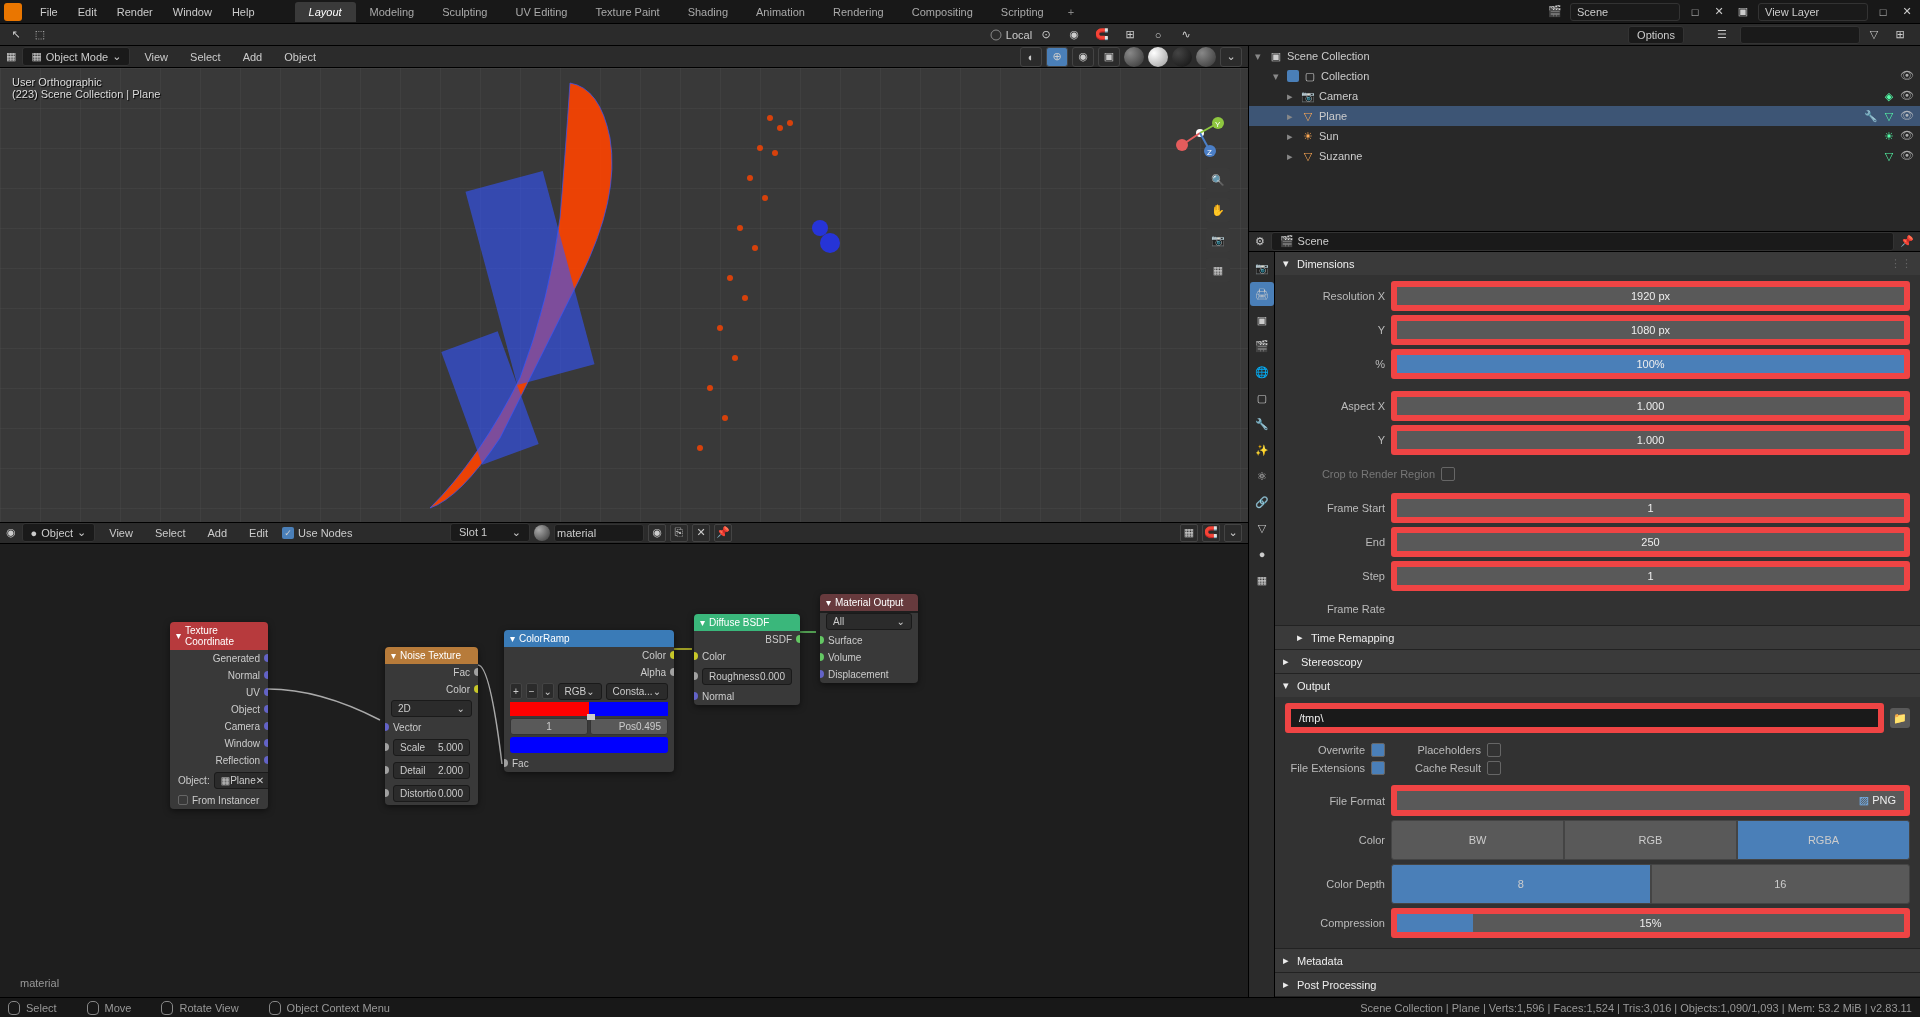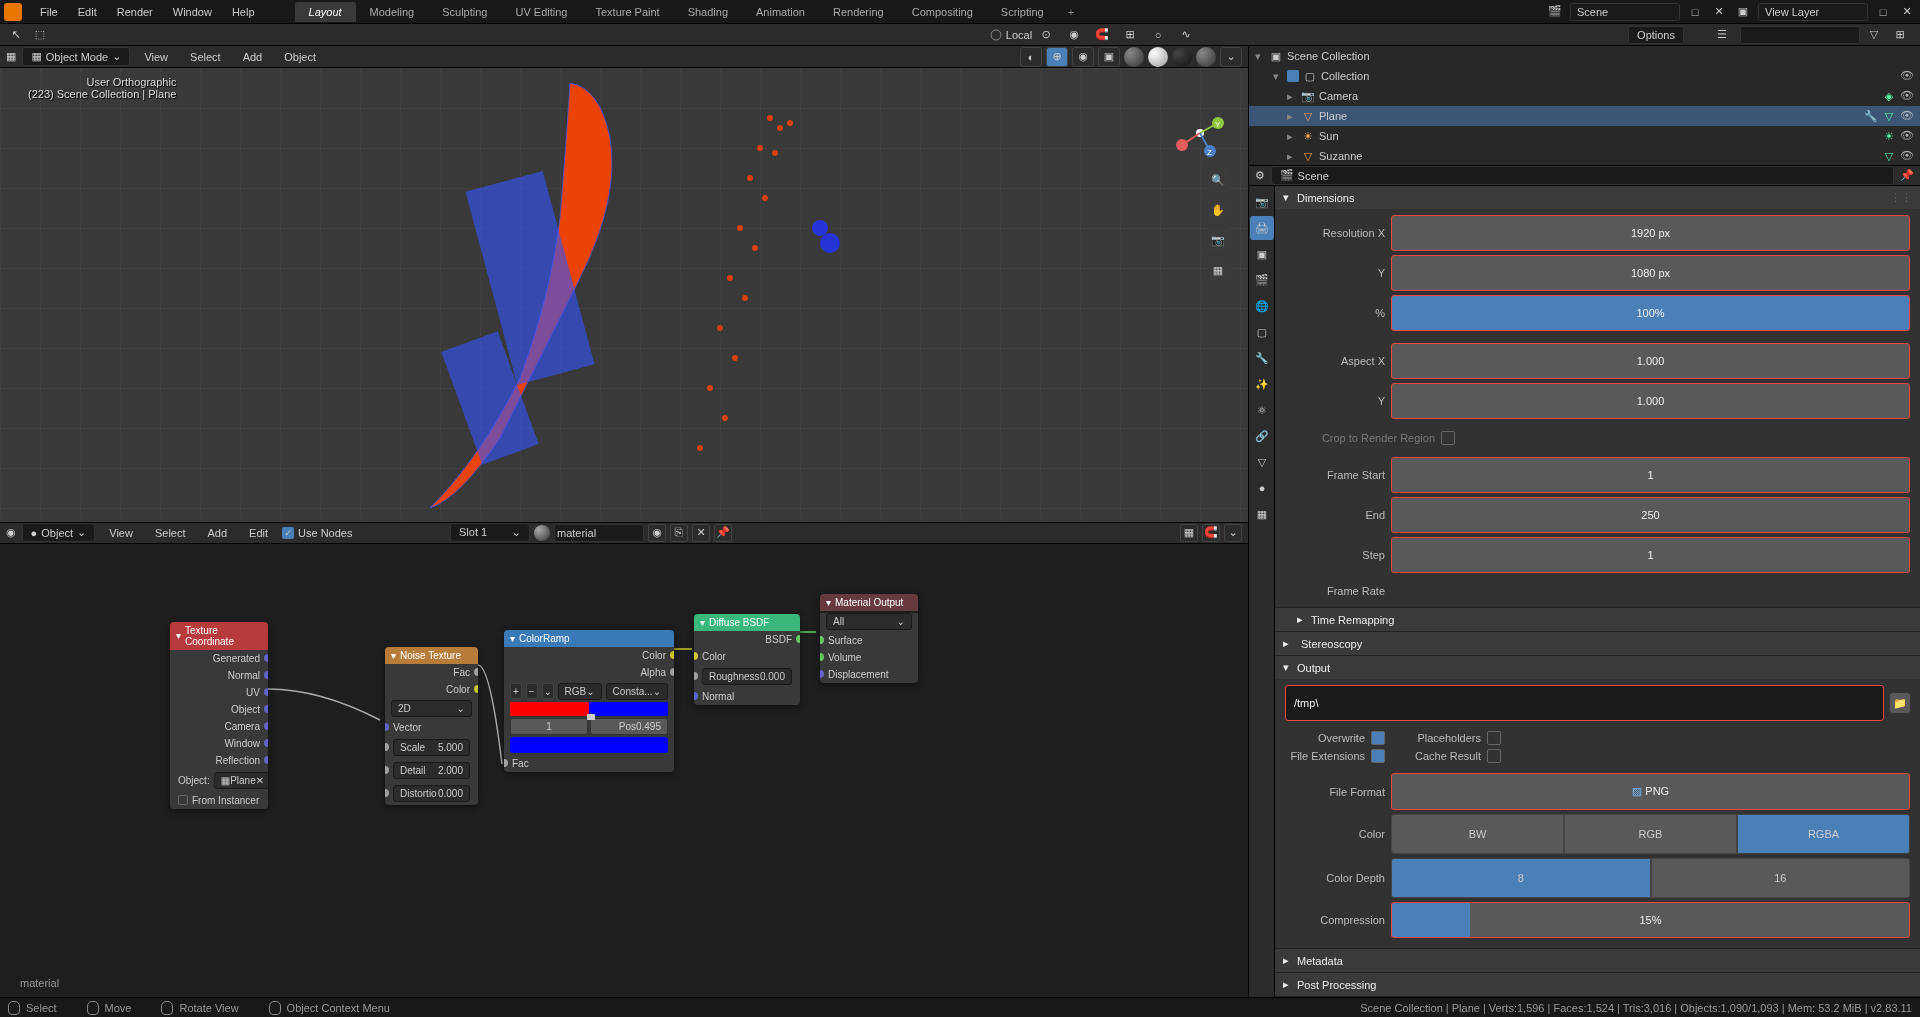--- a/index.html
+++ b/index.html
@@ -40,21 +40,21 @@
 .viewport-header .sphere-white { background: radial-gradient(circle at 30% 30%, #fff, #999); }
 .viewport-header .sphere-dark { background: radial-gradient(circle at 30% 30%, #444, #111); }
 .viewport-header .btn-box { width: 22px; height: 20px; border: 1px solid #444; border-radius: 3px; display: flex; align-items: center; justify-content: center; }
 .viewport-header .btn-box.active { background: #4a7fb8; }
 
 .viewport-3d { flex: 1; background: #393939; position: relative; overflow: hidden; background-image: 
   linear-gradient(rgba(80,80,80,0.3) 1px, transparent 1px),
   linear-gradient(90deg, rgba(80,80,80,0.3) 1px, transparent 1px);
   background-size: 40px 40px;
 }
-.viewport-info { position: absolute; top: 8px; left: 28px; color: #ddd; text-shadow: 1px 1px 1px #000; text-align: right; }
+.viewport-info { position: absolute; top: 8px; left: 12px; color: #ddd; text-shadow: 1px 1px 1px #000; }
 .viewport-gizmo { position: absolute; top: 35px; right: 18px; width: 60px; height: 60px; }
 .viewport-side-tools { position: absolute; top: 100px; right: 18px; display: flex; flex-direction: column; gap: 6px; }
 .viewport-side-tools .sbtn { width: 24px; height: 24px; background: #3a3a3a; border-radius: 3px; display: flex; align-items: center; justify-content: center; }
 
 .mesh-shape { position: absolute; }
 .mesh1 { top: 10px; left: 420px; width: 260px; height: 450px; }
 .mesh2 { top: 30px; left: 680px; width: 180px; height: 400px; }
 
 
 .node-editor-header { height: 22px; background: #2b2b2b; display: flex; align-items: center; padding: 0 6px; gap: 6px; border-top: 1px solid #000; border-bottom: 1px solid #000; }
@@ -108,21 +108,21 @@
 .prop-header-row { height: 24px; background: #2b2b2b; display: flex; align-items: center; padding: 0 6px; gap: 6px; border-bottom: 1px solid #000; }
 .prop-header-row .pselect { background: #1a1a1a; border: 1px solid #333; padding: 2px 8px; border-radius: 3px; flex: 1; display: flex; align-items: center; gap: 4px; }
 
 .panel { border-bottom: 1px solid #222; }
 .panel-header { padding: 5px 8px; background: #3a3a3a; display: flex; align-items: center; gap: 4px; cursor: pointer; color: #eee; }
 .panel-header .ptri { width: 10px; }
 .panel-header .grip { margin-left: auto; color: #666; }
 .panel-body { padding: 6px 10px; background: #323232; }
 .prop-row { display: flex; align-items: center; margin-bottom: 4px; gap: 6px; }
 .prop-row .plabel { width: 100px; text-align: right; color: #bbb; }
-.prop-row .pfield { flex: 1; background: #595959; border: 1px solid #ef4444; border-radius: 3px; padding: 11px 8px; text-align: center; color: #eee; }
+.prop-row .pfield { flex: 1; background: #595959; border: 6px solid #ef4444; border-radius: 3px; padding: 3px 8px; text-align: center; color: #eee; }
 .prop-row .pfield.blue { background: #4a7fb8; }
 .prop-row .pcheck { width: 14px; height: 14px; border: 1px solid #666; border-radius: 2px; }
 .prop-row .pcheck.checked { background: #4a7fb8; }
 .btn-group-row { display: flex; gap: 0; }
 .btn-group-row .bgb { flex: 1; background: #595959; border: 1px solid #444; padding: 13px; text-align: center; }
 .btn-group-row .bgb.active { background: #4a7fb8; }
 .btn-group-row .bgb:first-child { border-radius: 3px 0 0 3px; }
 .btn-group-row .bgb:last-child { border-radius: 0 3px 3px 0; }
 
 
@@ -700,21 +700,21 @@
             </div>
             <div class="prop-row">
               <span class="plabel" style="width:80px">File Extensions</span>
                 <div class="pcheck checked"></div>
               <span class="plabel" style="width:90px">Cache Result</span>
                 <div class="pcheck"></div>
             </div>
             <div style="height:6px"></div>
             <div class="prop-row">
                 <span class="plabel">File Format</span>
-                <div class="pfield" style="text-align:center"><span style="color:#7bf">▨</span> <span>PNG</span></div>
+                <div class="pfield" style="text-align:right"><span style="color:#7bf">▨</span> <span>PNG</span></div>
               </div>
             <div class="prop-row">
                 <span class="plabel">Color</span>
               <div class="btn-group-row" style="flex:1">
                 <div class="bgb">BW</div>
                 <div class="bgb">RGB</div>
                 <div class="bgb active">RGBA</div>
               </div>
             </div>
             <div class="prop-row">

